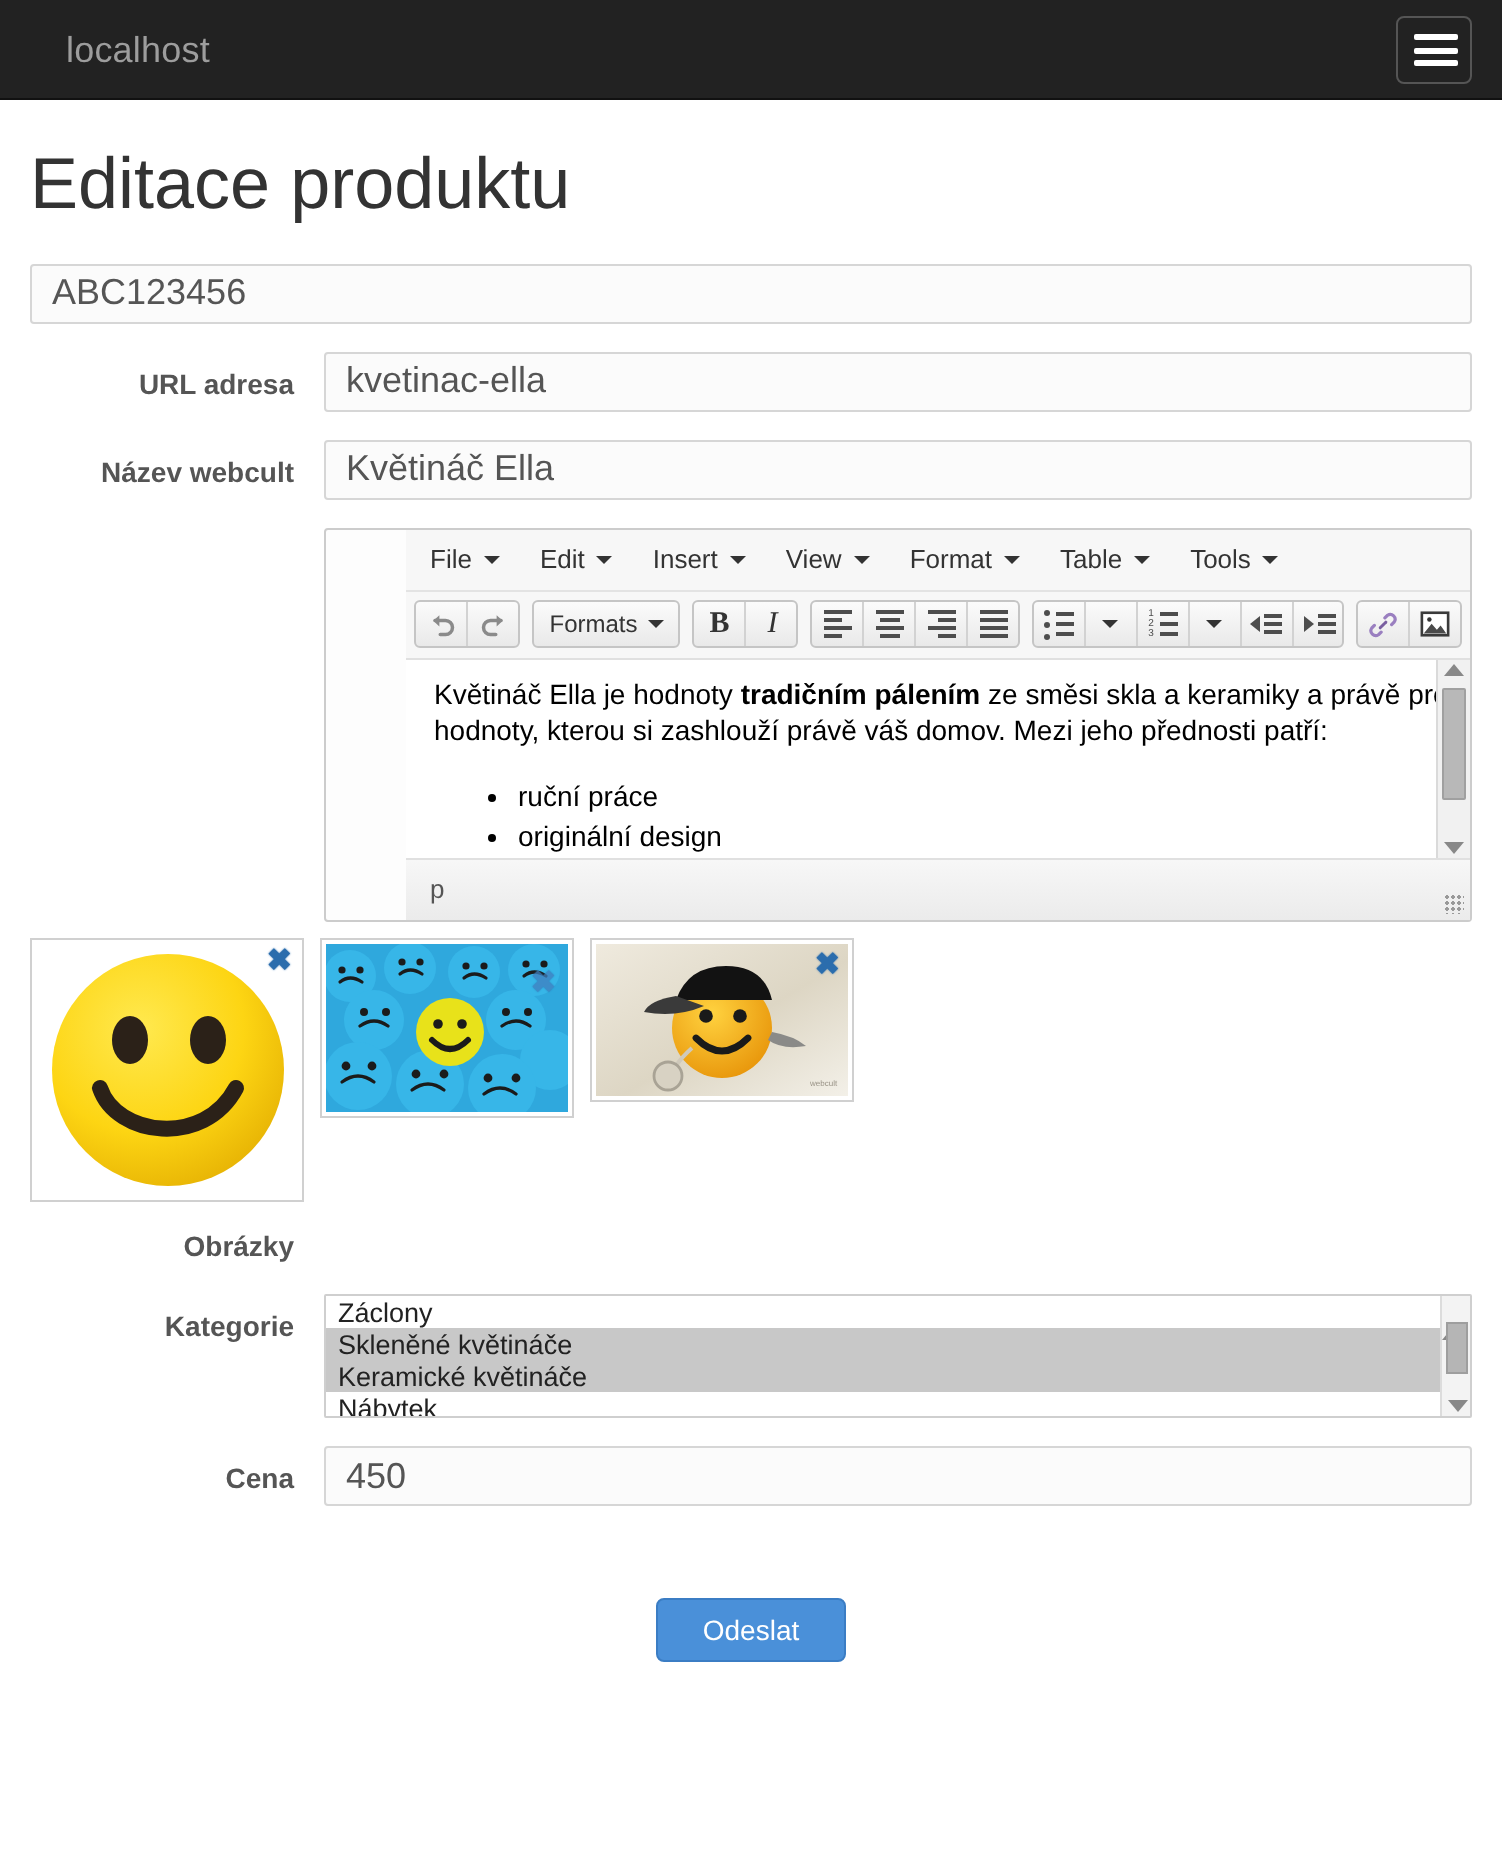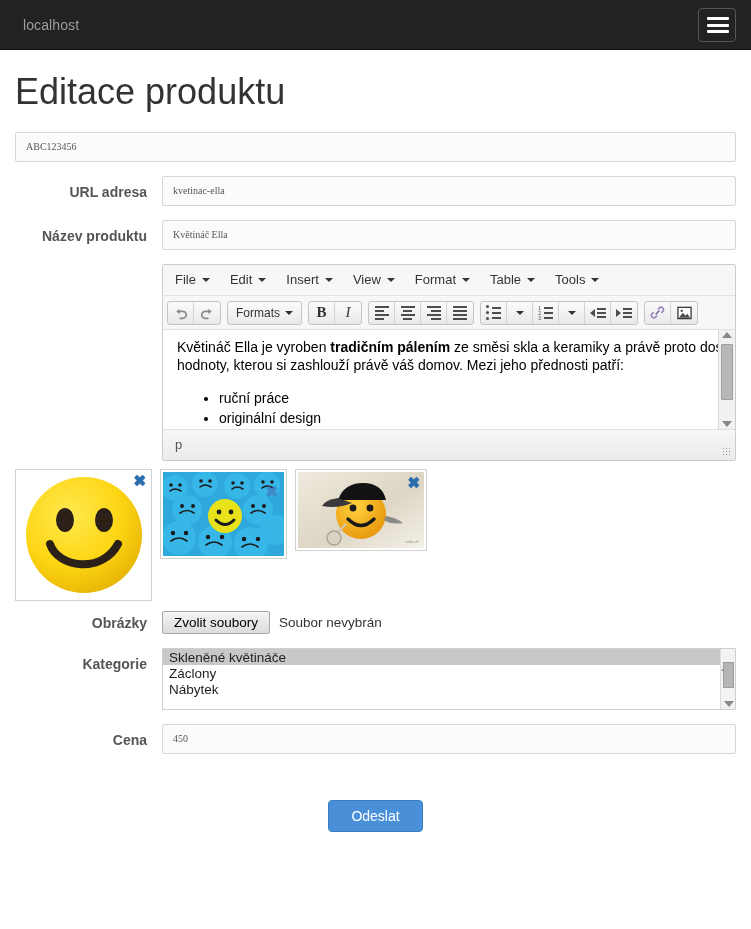--- a/index.html
+++ b/index.html
@@ -18,22 +18,22 @@
   .navbar {
     height: 50px;
     background: #222222;
     border-bottom: 1px solid #111;
     position: relative;
     display: flex;
     align-items: center;
   }
   .navbar-brand {
     color: #9d9d9d;
-    font-size: 14px;
-    padding-left: 23px;
+    font-size: 18px;
+    padding-left: 33px;
     line-height: 20px;
     letter-spacing: 0.1px;
     user-select: none;
   }
   .navbar-toggle {
     position: absolute;
     right: 15px;
     top: 8px;
     width: 38px;
     height: 34px;
@@ -85,35 +85,36 @@
   }
   .ctrl-wrap {
     flex: 1 1 auto;
     min-width: 0;
   }
   input.form-control {
     display: block;
     width: 100%;
     height: 30px;
     padding: 4px 10px;
-    font-size: 10px;
-    font-family: Liberation Serif, serif;
+    font-size: 18px;
+    font-family: Liberation Sans, sans-serif;
     line-height: 1.42;
     color: #555;
     background-color: #fbfbfb;
     border: 1px solid #d6d6d6;
     border-radius: 2px;
   }
 
   
   .mce-container {
     border: 1px solid #cccccc;
     border-radius: 2px;
     background: #fdfdfd;
     width: 100%;
+    padding-left: 40px;
   }
   .mce-menubar {
     background: #f7f7f7;
     border-bottom: 1px solid #e3e3e3;
     display: flex;
     align-items: center;
     padding: 4px 2px;
     height: 31px;
   }
   .mce-menubtn {
@@ -133,21 +134,21 @@
     width: 0; height: 0;
     border-left: 4px solid transparent;
     border-right: 4px solid transparent;
     border-top: 4px solid #333;
     display: inline-block;
   }
   .mce-toolbar {
     background: #f7f7f7;
     border-bottom: 1px solid #e0e0e0;
     display: flex;
-    align-items: flex-start;
+    align-items: center;
     padding: 5px 4px;
     gap: 6px;
     height: 34px;
   }
   .btn-group {
     display: flex;
     border: 1px solid #c5c5c5;
     border-radius: 3px;
     overflow: hidden;
     background: linear-gradient(#fbfbfb, #e9e9e9);
@@ -382,21 +383,21 @@
   </div>
 
   <div class="form-row">
     <div class="ctrl-label">URL adresa</div>
     <div class="ctrl-wrap">
       <input class="form-control" type="text" value="kvetinac-ella" style="">
     </div>
   </div>
 
   <div class="form-row">
-    <div class="ctrl-label">Název produktu</div>
+    <div class="ctrl-label">Název webcult</div>
     <div class="ctrl-wrap">
       <input class="form-control" type="text" value="Květináč Ella" style="">
     </div>
   </div>
 
 
   <div class="form-row" style="margin-bottom:4px;">
     <div class="ctrl-label" style="padding-top:0;"></div>
     <div class="ctrl-wrap">
       <div class="mce-container">
@@ -566,21 +567,21 @@
                 <circle cx="5" cy="4.6" r="1.2" fill="#333"></circle>
                 <path d="M2 12 6.2 6.8 9 10l2-2.2 3 4.2z" fill="#4a4a4a"></path>
               </svg>
             </div>
           </div>
         </div>
 
         <div class="mce-edit-area">
           <div class="mce-body">
             <p>
-              <span>Květináč Ella je vyroben </span><b>tradičním pálením</b><span> ze směsi skla a keramiky a právě proto dosahuje hodnoty, kterou si zashlouží právě váš domov. Mezi jeho přednosti patří:</span>
+              <span>Květináč Ella je hodnoty </span><b>tradičním pálením</b><span> ze směsi skla a keramiky a právě proto dosahuje hodnoty, kterou si zashlouží právě váš domov. Mezi jeho přednosti patří:</span>
             </p>
             <ul>
               <li>ruční práce</li>
               <li>originální design</li>
               <li>nízká cena</li>
             </ul>
           </div>
           <div class="vscroll">
             <span class="sb-arrow up"></span>
             <span class="sb-thumb"></span>
@@ -692,34 +693,29 @@
         <path d="M48 52q-10 9 -11 16" stroke="#cfc9bb" stroke-width="2" fill="none"></path>
         <circle cx="36" cy="66" r="7" fill="#d8d2c3" stroke="#a9a395" stroke-width="1.4"></circle>
         <text x="107" y="71" font-size="4" fill="#9a9487" font-family="sans-serif">webcult</text>
       </svg>
       <span class="x" style="top:5px;right:6px;">✖</span>
     </div>
   </div>
 
   <div class="form-row">
     <div class="ctrl-label">Obrázky</div>
-    <div class="ctrl-wrap">
-      <div class="file-inline">
-        <button class="file-btn">Zvolit soubory</button>
-        <span class="file-status">Soubor nevybrán</span>
-      </div>
-    </div>
   </div>
 
   <div class="form-row">
     <div class="ctrl-label">Kategorie</div>
     <div class="ctrl-wrap">
       <div class="multiselect">
+        <div class="opt">Záclony</div>
         <div class="opt selected">Skleněné květináče</div>
-        <div class="opt">Záclony</div>
+        <div class="opt selected">Keramické květináče</div>
         <div class="opt">Nábytek</div>
         <div class="sel-scroll">
           <span class="sb-arrow up"></span>
           <span class="sel-thumb"></span>
           <span class="sb-arrow dn"></span>
         </div>
       </div>
     </div>
   </div>
 

